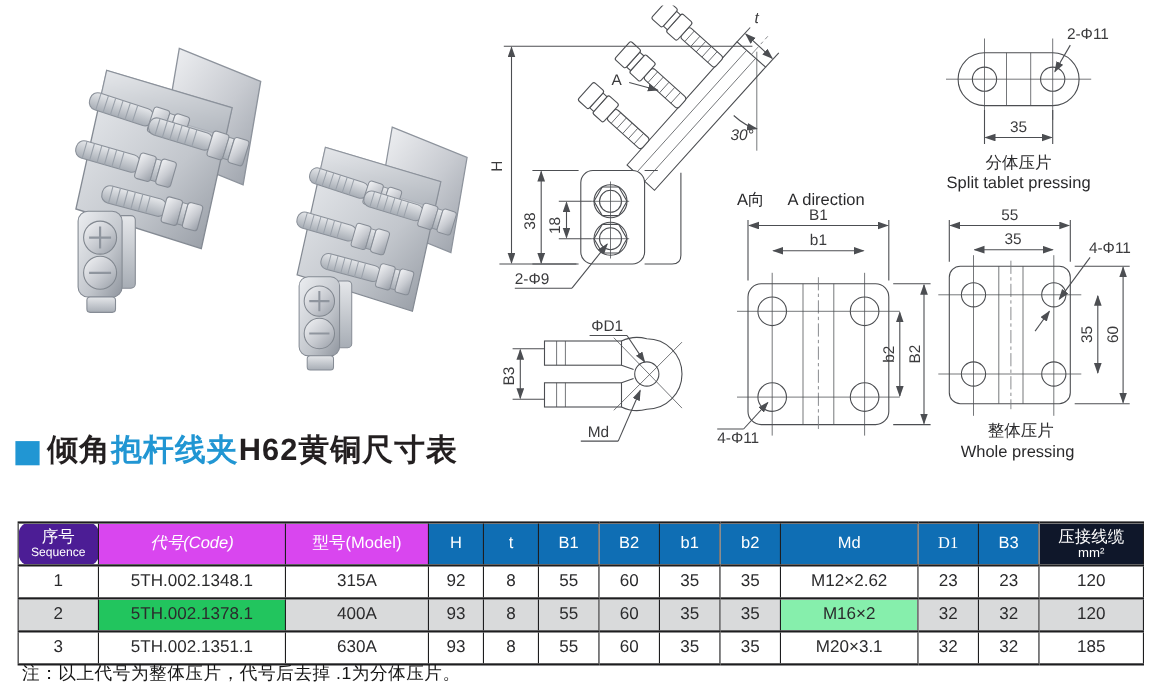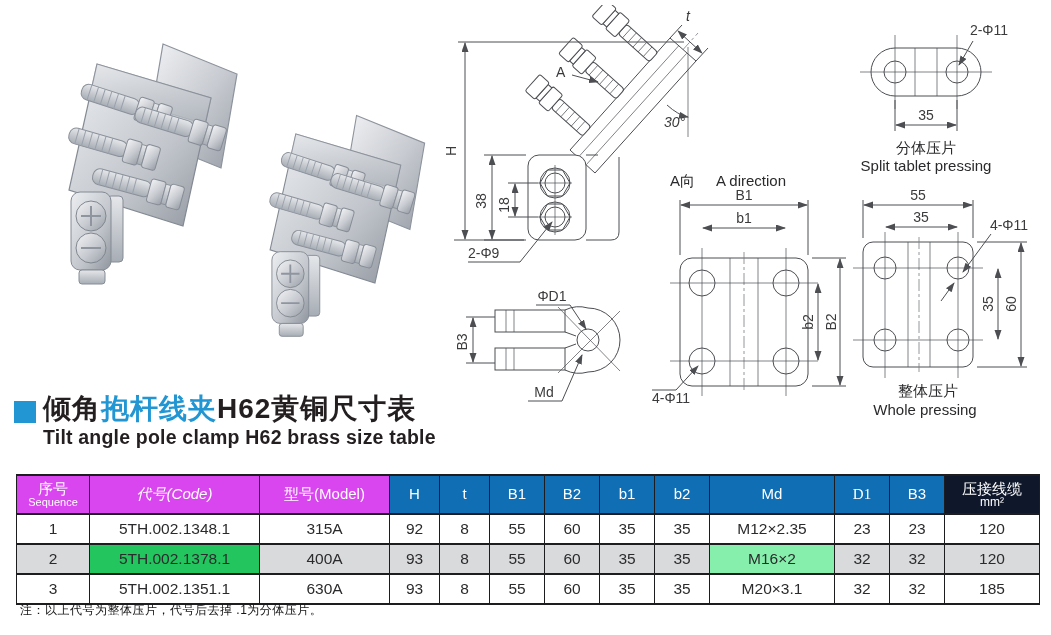--- a/index.html
+++ b/index.html
@@ -28,21 +28,21 @@
   
   table.spec{border-collapse:collapse;table-layout:fixed;width:1023px;background:#fff;}
   table.spec td,table.spec th{
     border:1px solid #1d1d1f;border-top-width:2px;border-bottom-width:2px;
     text-align:center;vertical-align:middle;padding:0 2px;overflow:hidden;white-space:nowrap;
   }
   table.spec th{color:#ffffff;font-weight:400;height:37px;font-size:15px;line-height:1.1;}
   table.spec td{height:28px;font-size:15.5px;color:#2b2b2d;}
   th .h-sub{display:block;font-size:11px;line-height:1;}
   th .h-sub2{display:block;font-size:12px;line-height:1;margin-top:-1px;}
-  .note{font-size:12px;letter-spacing:.5px;color:#151515;}
+  .note{font-size:16px;letter-spacing:.5px;color:#151515;}
 </style>
 </head>
 <body>
 
 <svg class="abs" style="left:0;top:10;" width="450" height="380">
   <defs>
     <linearGradient id="gA" x1="0" y1="0" x2="1" y2="1">
       <stop offset="0" stop-color="#f3f4f6"></stop>
         <stop offset=".55" stop-color="#c7cad0"></stop>
         <stop offset="1" stop-color="#989ea7"></stop>
@@ -302,21 +302,20 @@
   <line x1="176" y1="61" x2="176" y2="184" class="dim" marker-start="url(#a4)" marker-end="url(#a4)"></line>
   <text class="dt" transform="translate(171,122) rotate(-90)" text-anchor="middle" font-size="15">60</text>
   <text class="cap" x="83" y="214" text-anchor="middle">整体压片</text>
   <text class="cap" x="80" y="233" text-anchor="middle">Whole pressing</text>
 </svg>
 
 <div class="abs title-row" style="left:14px;top:394px;">
   <span class="sq" id="title-square" style="background: rgb(33, 150, 211);"></span>
   <div>
     <div class="t-cn"><span>倾角</span><span id="title-accent" style="color: rgb(33, 150, 211);">抱杆线夹</span><span>H62黄铜尺寸表</span></div>
-    <div class="t-en">Tilt angle pole clamp H62 brass size table</div>
   </div>
 </div>
 
 <table class="spec abs" style="left:16px;top:474px;">
   <colgroup>
     <col style="width:73px">
       <col style="width:170px">
       <col style="width:130px">
     <col style="width:50px">
       <col style="width:50px">
@@ -324,21 +323,21 @@
     <col style="width:55px">
       <col style="width:55px">
       <col style="width:55px">
     <col style="width:125px">
       <col style="width:55px">
       <col style="width:55px">
       <col style="width:95px">
   </colgroup>
   <thead>
     <tr id="hdr-row">
-      <th style="background: #d946ef;"><span>序号</span><span class="h-sub">Sequence</span></th>
+      <th style="background: #4c1d95; border-radius: 10px;"><span>序号</span><span class="h-sub">Sequence</span></th>
       <th style="background: #d946ef; font-style: italic;">代号(Code)</th>
       <th style="background: #d946ef;">型号(Model)</th>
       <th style="background: rgb(15, 110, 180);">H</th>
       <th style="background: rgb(15, 110, 180);">t</th>
       <th style="background: rgb(15, 110, 180);">B1</th>
       <th style="background: rgb(15, 110, 180);">B2</th>
       <th style="background: rgb(15, 110, 180);">b1</th>
       <th style="background: rgb(15, 110, 180);">b2</th>
       <th style="background: rgb(15, 110, 180);">Md</th>
       <th style="background: rgb(15, 110, 180); font-family: Liberation Serif, serif;">D1</th>
@@ -350,21 +349,21 @@
     <tr>
       <td>1</td>
         <td>5TH.002.1348.1</td>
         <td>315A</td>
         <td>92</td>
         <td>8</td>
         <td>55</td>
         <td>60</td>
         <td>35</td>
         <td>35</td>
-        <td>M12×2.35</td>
+        <td>M12×2.62</td>
         <td>23</td>
         <td>23</td>
         <td>120</td>
     </tr>
     <tr class="alt">
       <td style="background: rgb(217, 218, 219);">2</td>
         <td style="background: #22c55e;">5TH.002.1378.1</td>
         <td style="background: rgb(217, 218, 219);">400A</td>
         <td style="background: rgb(217, 218, 219);">93</td>
         <td style="background: rgb(217, 218, 219);">8</td>

